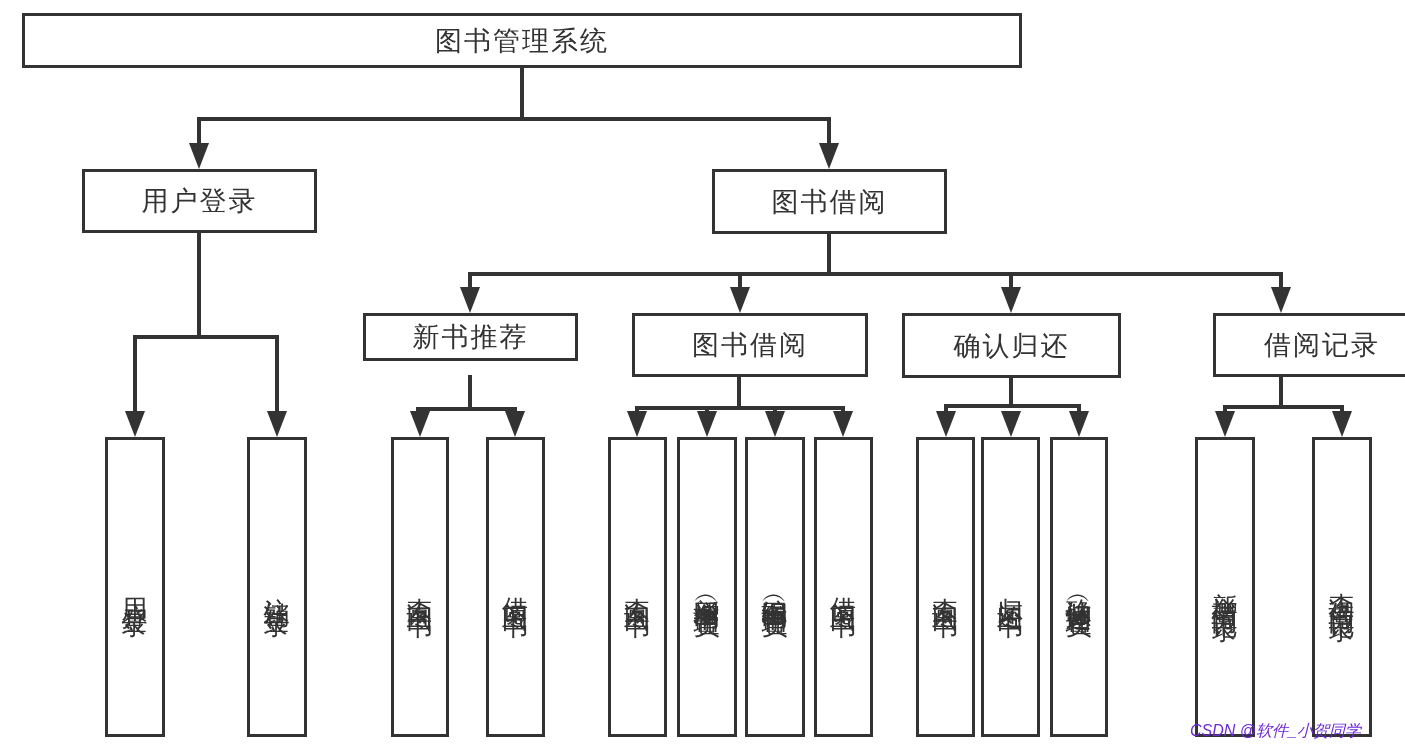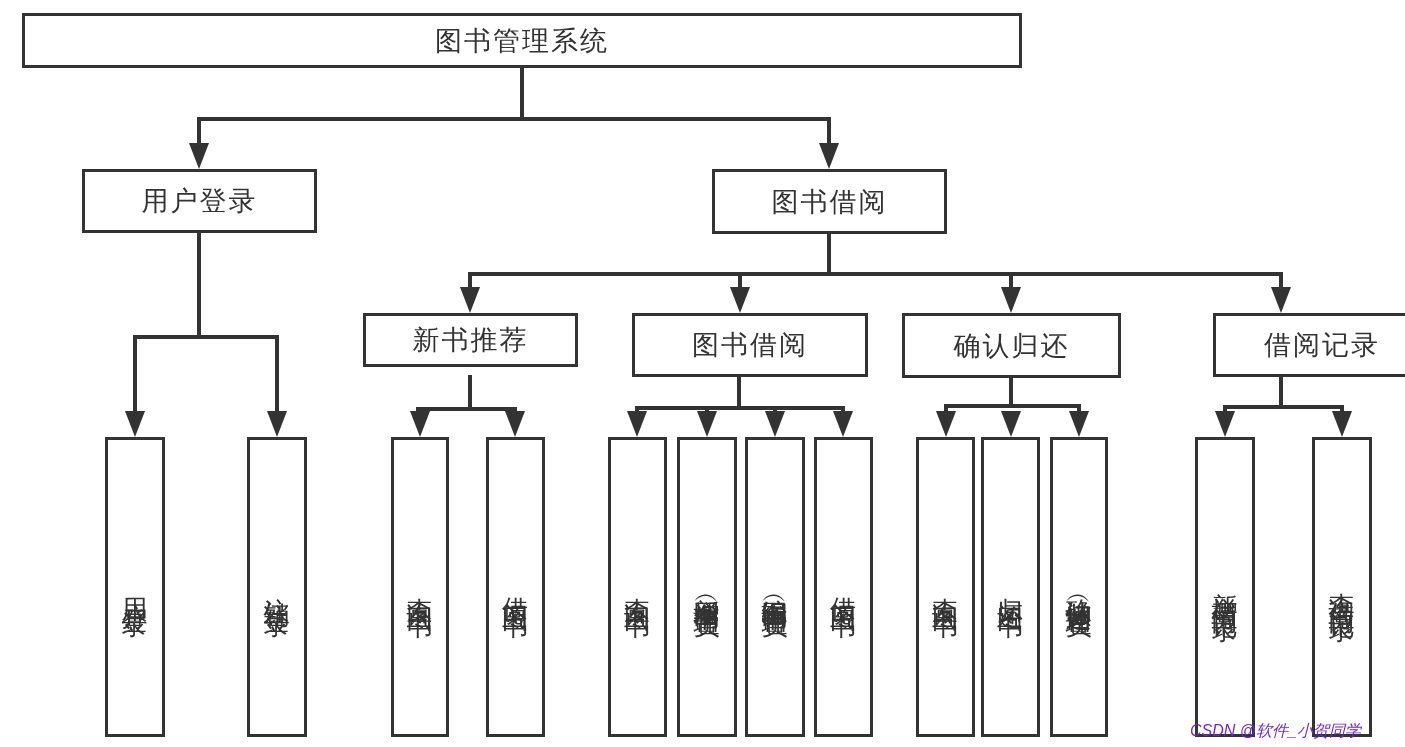--- a/index.html
+++ b/index.html
@@ -123,21 +123,21 @@
     <span class="lbl">图书管理系统</span>
   </div>
 
   <div class="box" style="left:82px;top:169px;width:235px;height:64px;">
     <span class="lbl">用户登录</span>
   </div>
   <div class="box" style="left:712px;top:169px;width:235px;height:65px;">
     <span class="lbl">图书借阅</span>
   </div>
 
-  <div class="box" style="left:363px;top:313px;width:215px;height:54px;">
+  <div class="box" style="left:363px;top:313px;width:215px;height:48px;">
     <span class="lbl">新书推荐</span>
   </div>
   <div class="box" style="left:632px;top:313px;width:236px;height:64px;">
     <span class="lbl">图书借阅</span>
   </div>
   <div class="box" style="left:902px;top:313px;width:219px;height:65px;">
     <span class="lbl">确认归还</span>
   </div>
   <div class="box" style="left:1172px;top:313px;width:218px;height:64px;margin-left:41px;">
     <span class="lbl">借阅记录</span>

